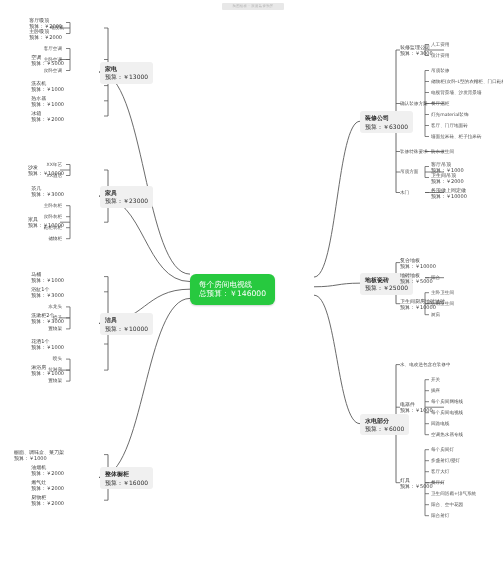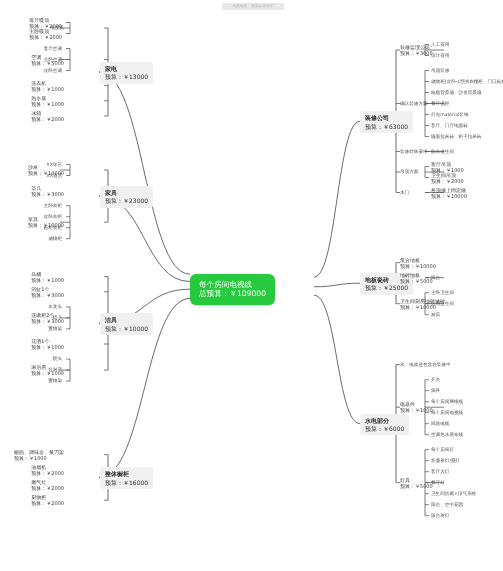--- a/index.html
+++ b/index.html
@@ -151,21 +151,21 @@
       <line x1="425" y1="482.7" x2="429" y2="482.7" stroke="#5a5a5a" stroke-width="0.75"></line>
       <line x1="425" y1="493.7" x2="429" y2="493.7" stroke="#5a5a5a" stroke-width="0.75"></line>
       <line x1="425" y1="504.7" x2="429" y2="504.7" stroke="#5a5a5a" stroke-width="0.75"></line>
       <line x1="425" y1="515.7" x2="429" y2="515.7" stroke="#5a5a5a" stroke-width="0.75"></line>
     </svg>
 
   <div class="watermark">脑图模板 · 家庭装修预算</div>
 
   <div class="node root" id="root-node" style="left: 190px; top: 274px; z-index: 5;">
     <span>每个房间电视线</span>
-    <span>总预算：￥109000</span>
+    <span>总预算：￥146000</span>
   </div>
 
   <div id="nodes">
       <div class="node box" style="top: 62px; left: 100px;">
         <span class="ttl">家电</span>
         <span class="amt">预算：￥13000</span>
       </div>
       <div class="node plain" style="top: 25px; right: 439px;"><span class="ttl">电视机</span></div>
       <div class="node lvl2" style="top: 16.5px; right: 441px;"><span class="ttl">客厅吸顶</span><span class="amt">预算：￥2000</span></div>
       <div class="node lvl2" style="top: 27.5px; right: 441px;"><span class="ttl">主卧吸顶</span><span class="amt">预算：￥2000</span></div>

